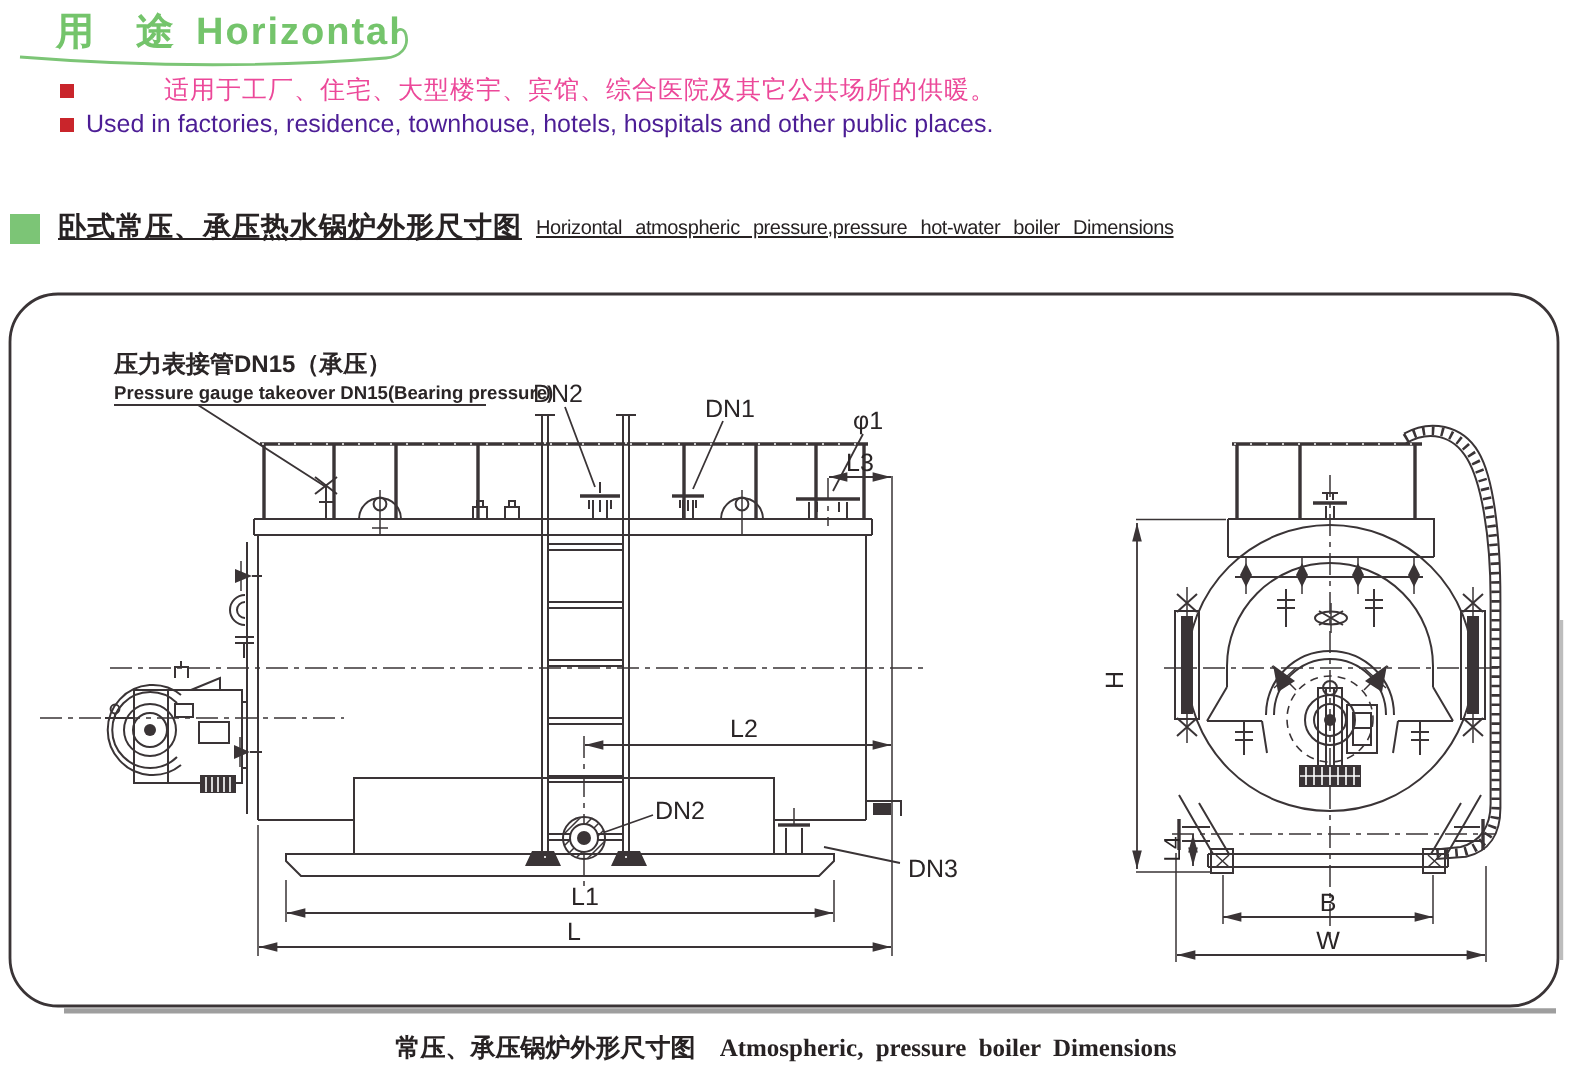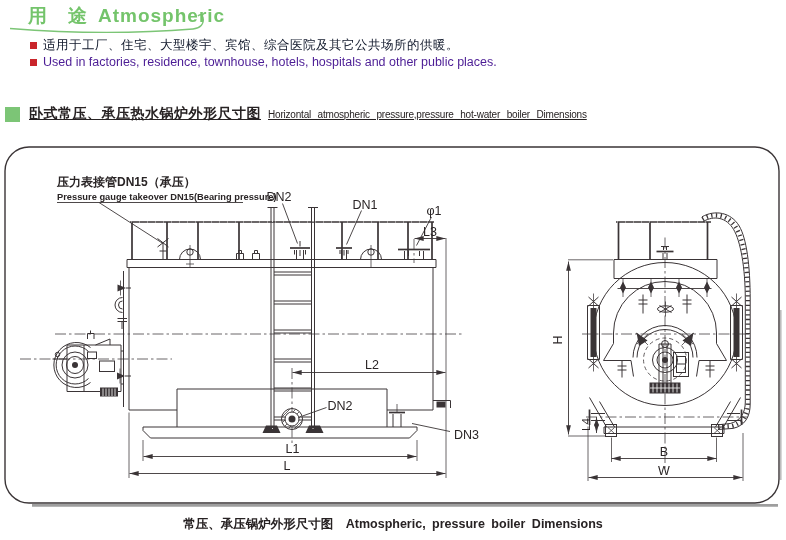--- a/index.html
+++ b/index.html
@@ -6,30 +6,30 @@
   #page{position:relative;width:786px;height:540px;background:#fff;overflow:hidden;
         font-family:"Liberation Sans", sans-serif;color:#2a2526;}
   #page svg{position:absolute;left:0;top:0;}
   .ov{position:absolute;white-space:nowrap;justify-content:center;}
   
   .hdr{left:28px;top:3px;display:flex;gap:10px;align-items:baseline;
        font-weight:bold;font-size:19px;color:#74c46b;letter-spacing:1px;}
   
   .brow{left:30px;display:flex;align-items:center;font-size:12.5px;}
   .bsq{width:7px;height:7px;background:#c9252b;margin-right:6px;flex:0 0 auto;}
-  .b1{top:37px;color:#0f172a;letter-spacing:0.5px;}
+  .b1{top:37px;color:#ec4899;letter-spacing:0.5px;gap:39px;}
   .b2{top:55px;color:#4c1d95;}
   
   .sect{left:5px;top:105px;display:flex;align-items:center;font-size:14px;color:#272223;text-decoration:underline;}
   .gsq{width:15px;height:15px;background:#7cc576;margin-right:9px;flex:0 0 auto;}
   .sect .zh{font-weight:bold;letter-spacing:0.5px;}
   .sect .en{margin-left:7px;font-size:10px;word-spacing:4px;letter-spacing:-0.2px;}
   
   .cap{left:0;top:516px;width:786px;text-align:center;font-weight:bold;
-       font-size:12.5px;color:#272223;word-spacing:3px;}
+       font-size:12.5px;color:#272223;word-spacing:3px;font-family:Liberation Serif, serif;}
   .cap .en{margin-left:6px;}
   
   .s{stroke:#3a3436;fill:none;stroke-width:1;}
   .s2{stroke:#3a3436;fill:none;stroke-width:1.7;}
   .thin{stroke:#3a3436;fill:none;stroke-width:0.75;}
   .dim{stroke:#3a3436;fill:none;stroke-width:0.9;}
   .cl{stroke:#3a3436;fill:none;stroke-width:0.75;stroke-dasharray:11 3 2.5 3;}
   .dsh{stroke:#3a3436;fill:none;stroke-width:0.8;stroke-dasharray:4 3;}
   .fl{fill:#3a3436;stroke:none;}
   .wdot{stroke:#ffffff;fill:none;stroke-width:0.8;stroke-dasharray:1 7;}
@@ -246,21 +246,21 @@
     <text class="lb" x="287" y="470" text-anchor="middle">L</text>
     <text class="lb" transform="translate(561.5,340) rotate(-90)" text-anchor="middle">H</text>
     <text class="lb" transform="translate(590,424.5) rotate(-90)" text-anchor="middle" style="font-size:11.5px">L4</text>
     <text class="lb" x="664" y="455.5" text-anchor="middle">B</text>
     <text class="lb" x="664" y="474.5" text-anchor="middle">W</text>
   </g>
 </svg>
 
 <div class="ov hdr">
   <span>用　途</span>
-  <span>Atmospheric</span>
+  <span>Horizontal</span>
 </div>
 
 <div class="ov brow b1">
   <span class="bsq"></span>
   <span>适用于工厂、住宅、大型楼宇、宾馆、综合医院及其它公共场所的供暖。</span>
 </div>
 
 <div class="ov brow b2">
   <span class="bsq"></span>
   <span>Used in factories, residence, townhouse, hotels, hospitals and other public places.</span>

